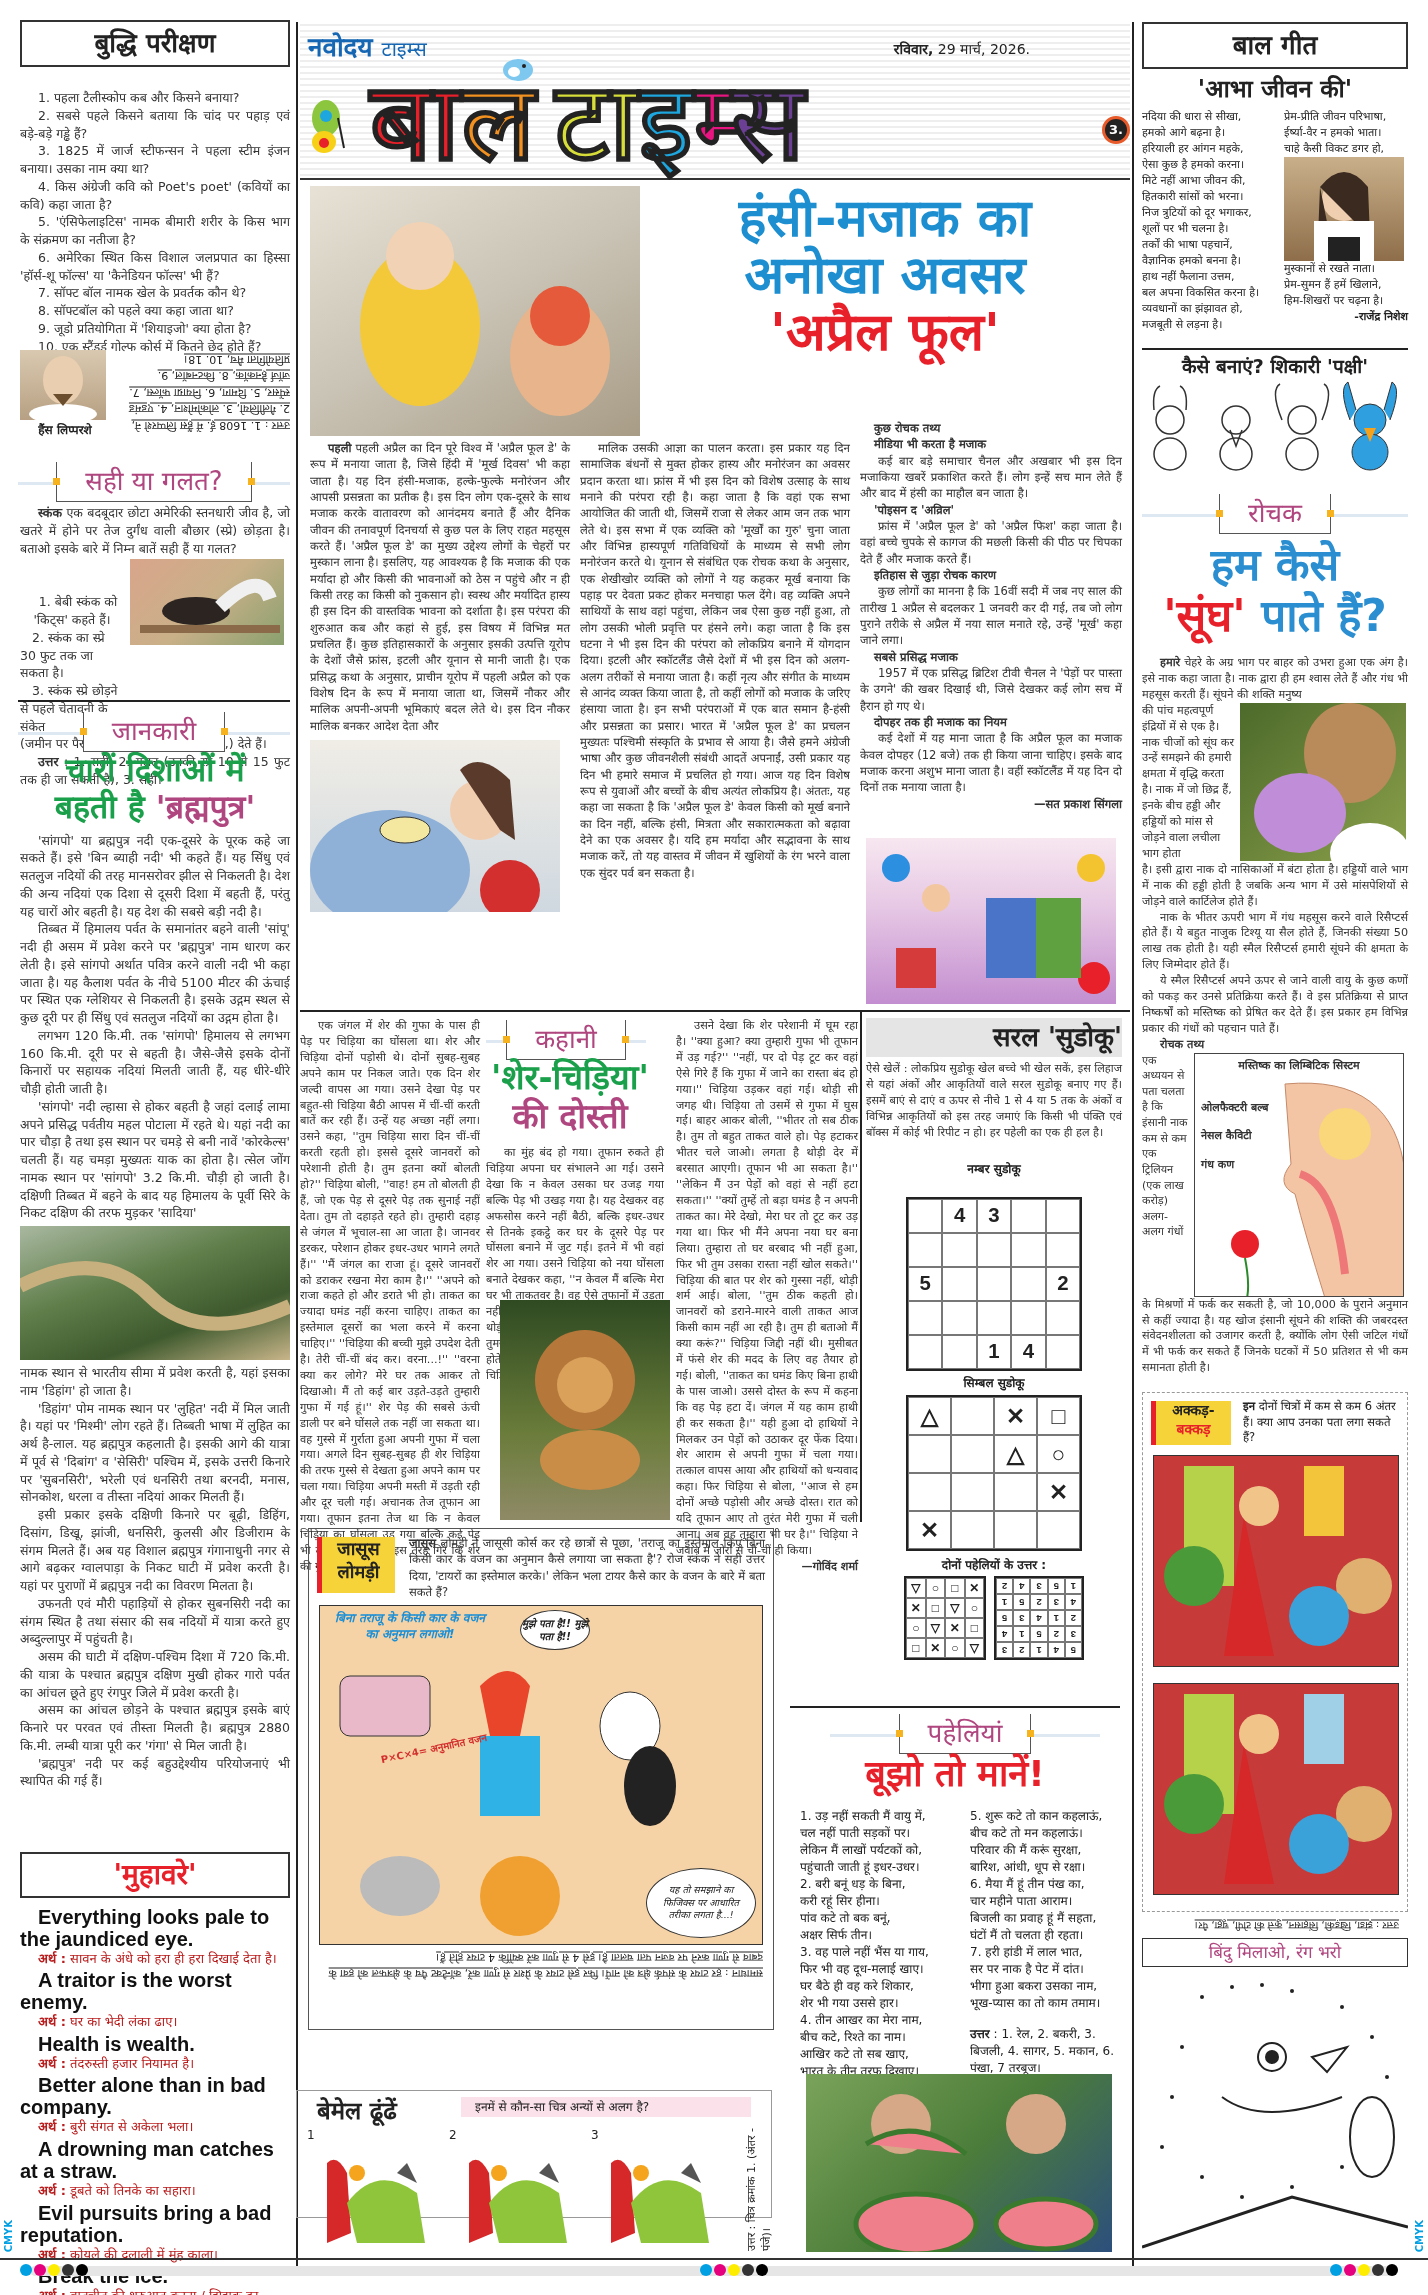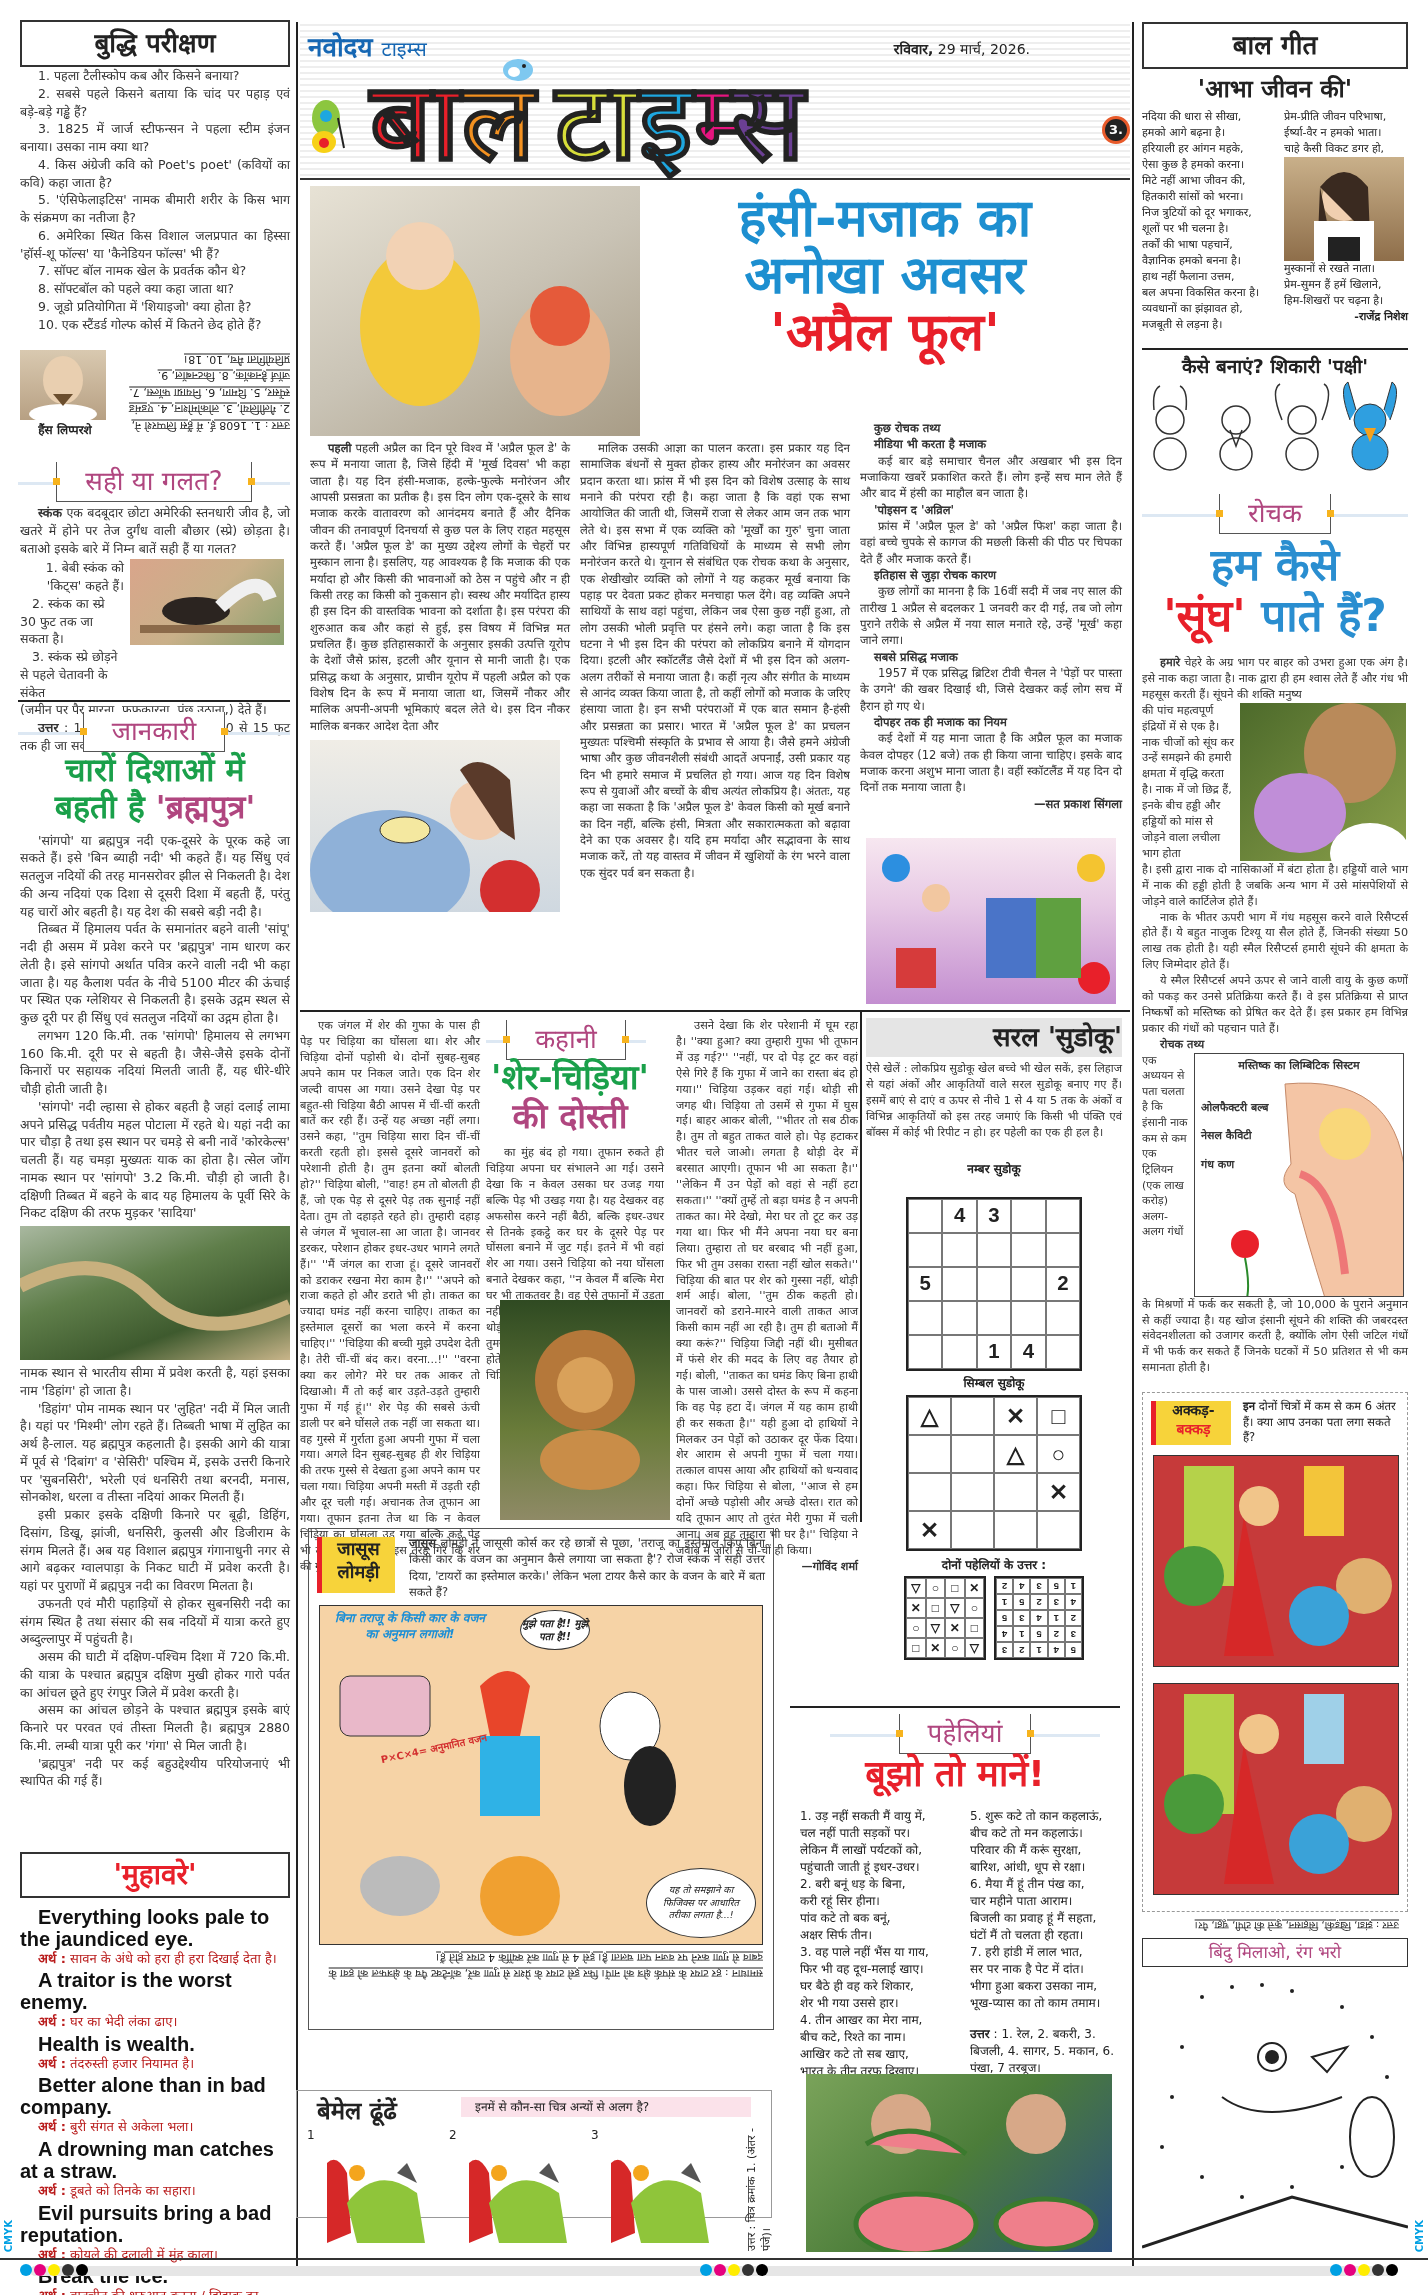--- a/index.html
+++ b/index.html
@@ -53,21 +53,21 @@
       </svg>
   </div>
   <div class="abs" style="right:100px;top:20px;font-size:14px">
     <b>रविवार,</b>
     <span>29 मार्च, 2026.</span>
   </div>
   <div class="abs" style="right:0;top:96px;width:28px;height:28px;border-radius:50%;background:#222;color:#fff;border:3px solid #e85a2a;font-weight:bold;font-size:13px;display:flex;align-items:center;justify-content:center">3.</div>
 </header>
 
 <section class="abs" style="left:20px;top:20px;width:270px">
-  <div class="boxhead" style="font-size:26px;padding:4px 0;margin-bottom:0">बुद्धि परीक्षण</div>
+  <div class="boxhead" style="font-size:26px;padding:4px 0;margin-bottom:22px">बुद्धि परीक्षण</div>
   <div class="txt" id="buddhi-q">
       <p>1. पहला टैलीस्कोप कब और किसने बनाया?</p>
       <p>2. सबसे पहले किसने बताया कि चांद पर पहाड़ एवं बड़े-बड़े गड्ढे हैं?</p>
       <p>3. 1825 में जार्ज स्टीफन्सन ने पहला स्टीम इंजन बनाया। उसका नाम क्या था?</p>
       <p>4. किस अंग्रेजी कवि को Poet's poet' (कवियों का कवि) कहा जाता है?</p>
       <p>5. 'एंसिफेलाइटिस' नामक बीमारी शरीर के किस भाग के संक्रमण का नतीजा है?</p>
       <p>6. अमेरिका स्थित किस विशाल जलप्रपात का हिस्सा 'हॉर्स-शू फॉल्स' या 'कैनेडियन फॉल्स' भी हैं?</p>
       <p>7. सॉफ्ट बॉल नामक खेल के प्रवर्तक कौन थे?</p>
       <p>8. सॉफ्टबॉल को पहले क्या कहा जाता था?</p>
       <p>9. जूडो प्रतियोगिता में 'शियाइजो' क्या होता है?</p>
@@ -85,21 +85,21 @@
 </section>
 
 <div class="tag" style="left:18px;top:462px;width:272px">
   <div class="bar" style="left:0;width:100%"></div>
   <span class="box">सही या गलत?</span>
 </div>
 <section class="abs txt" style="left:20px;top:504px;width:270px">
   <p><b>स्कंक</b><span> एक बदबूदार छोटा अमेरिकी स्तनधारी जीव है, जो खतरे में होने पर तेज दुर्गंध वाली बौछार (स्प्रे) छोड़ता है। बताओ इसके बारे में निम्न बातें सही हैं या गलत?</span></p>
   <div style="display:flex;gap:6px;margin-top:2px">
     <div style="width:104px" id="sahi-items">
-        <p style="text-indent: 12px; text-align: right;">1. बेबी स्कंक को 'किट्स' कहते हैं।</p>
+        <p style="text-indent: 12px; text-align: center; margin-top: 34px;">1. बेबी स्कंक को 'किट्स' कहते हैं।</p>
         <p style="text-indent: 12px; text-align: left;">2. स्कंक का स्प्रे 30 फुट तक जा सकता है।</p>
         <p style="text-indent: 12px; text-align: left;">3. स्कंक स्प्रे छोड़ने से पहले चेतावनी के संकेत</p>
       </div>
     <div class="img" style="position:relative;width:154px;height:86px;background:linear-gradient(135deg,#d9a58b,#c9b089,#8aa06e)">
       <svg width="154" height="86">
           <ellipse cx="66" cy="52" rx="34" ry="14" fill="#2b2420"></ellipse>
           <path d="M90 48 Q130 10 140 40" stroke="#f0f0f0" stroke-width="14" fill="none"></path>
           <rect x="10" y="66" width="140" height="8" fill="#8b6a4a"></rect>
         </svg>
     </div>

